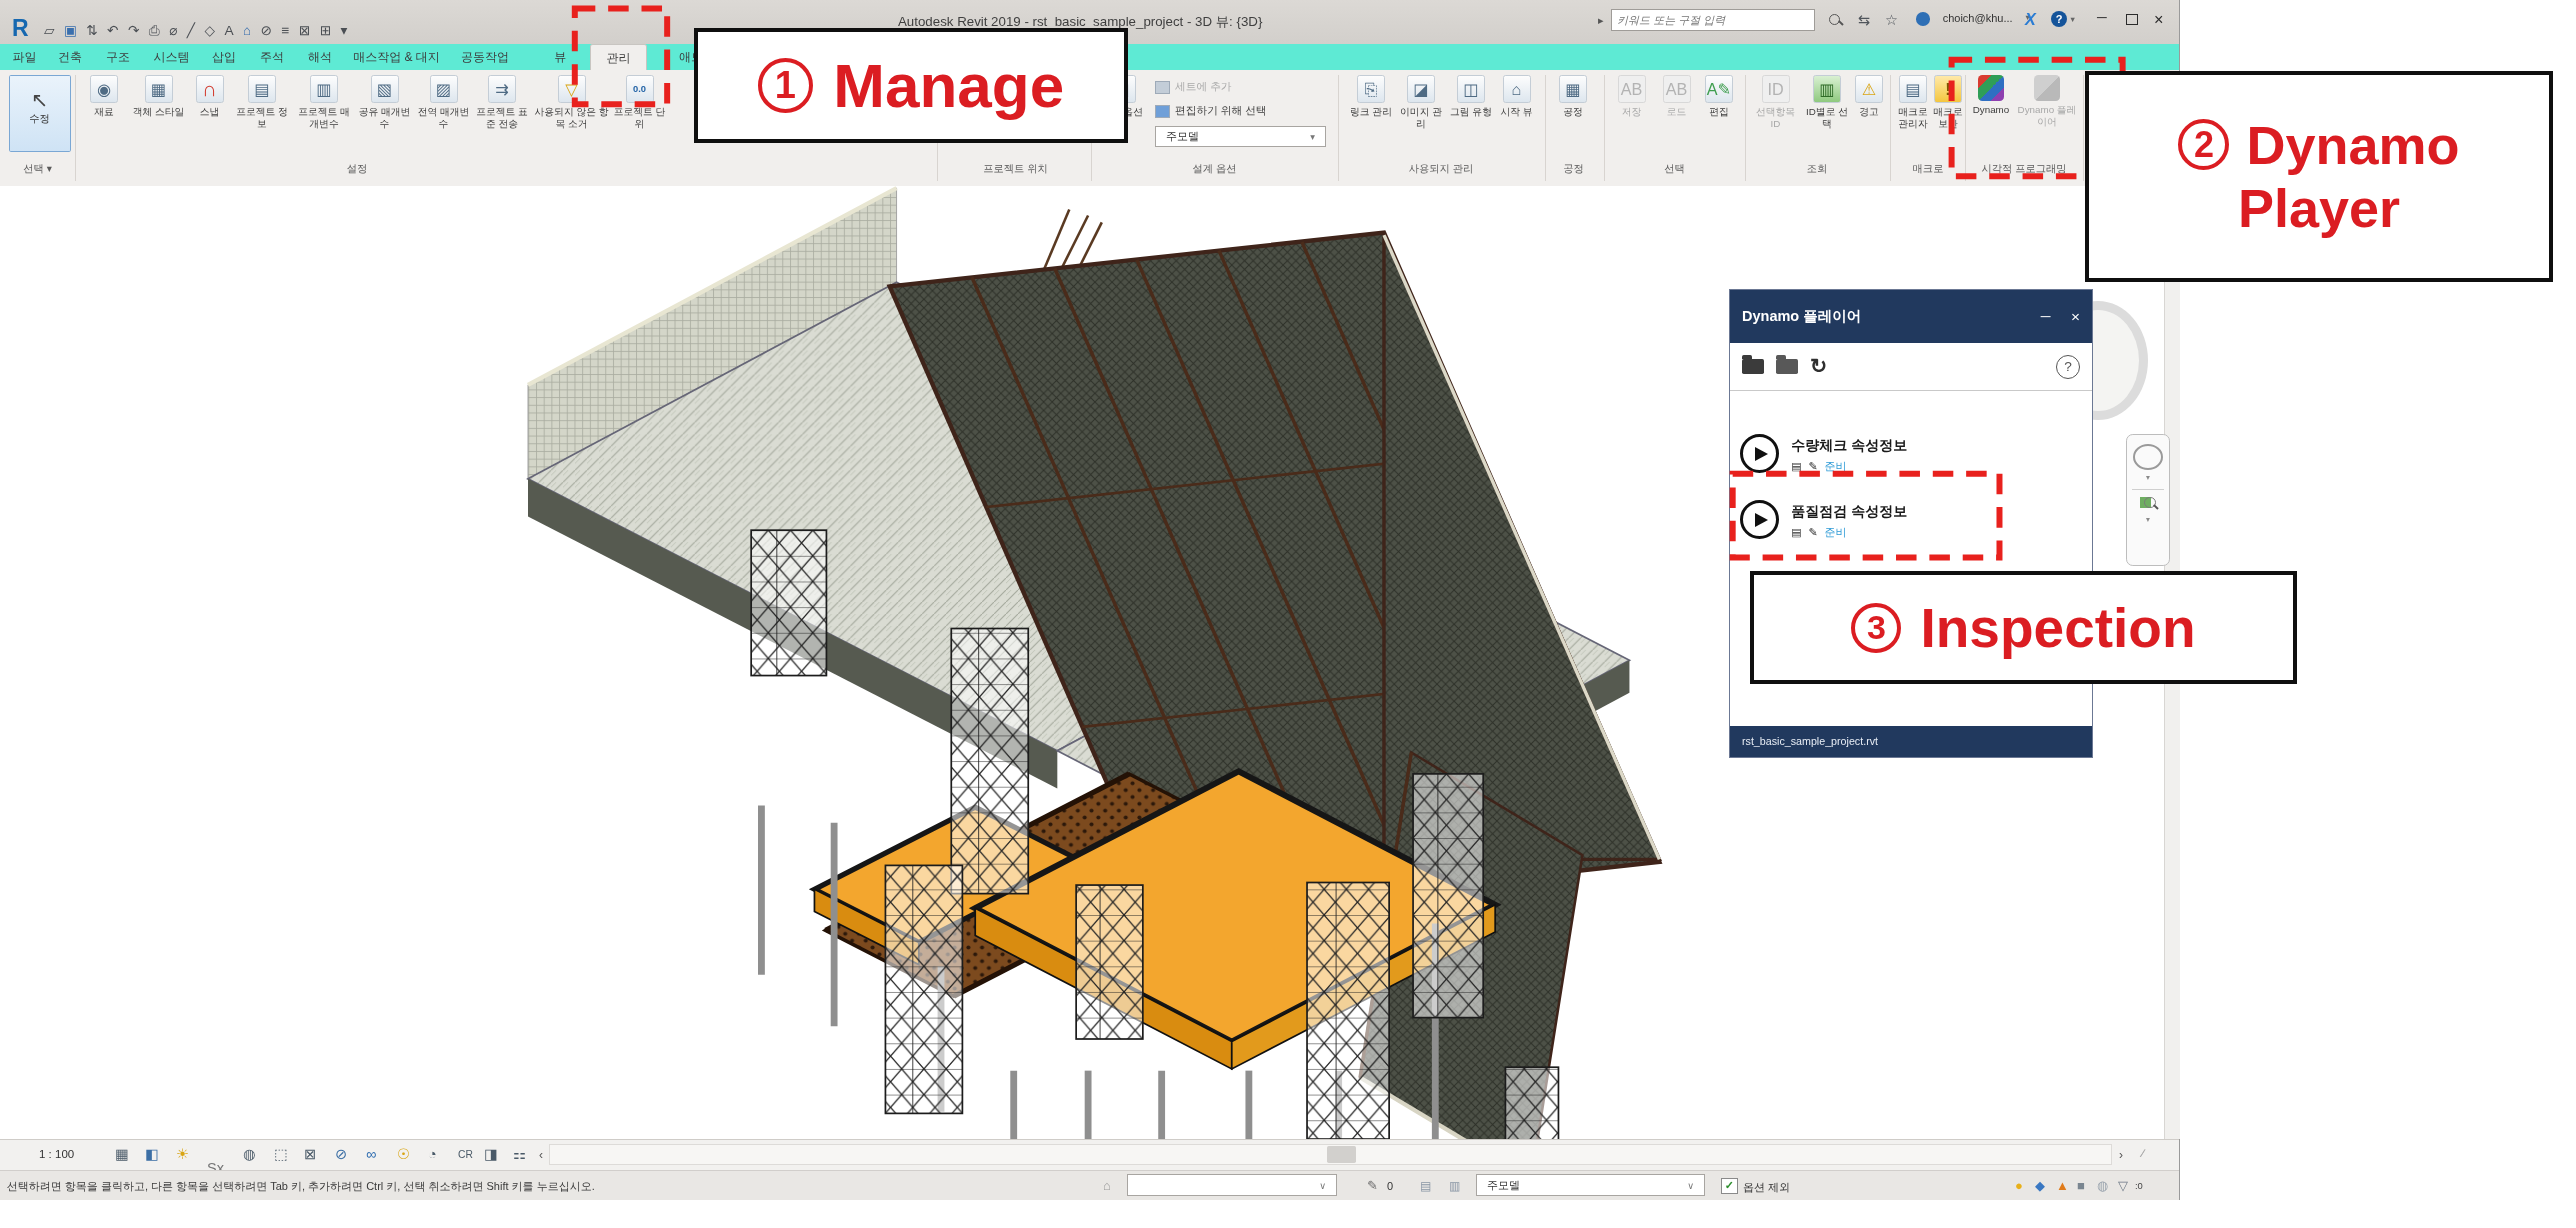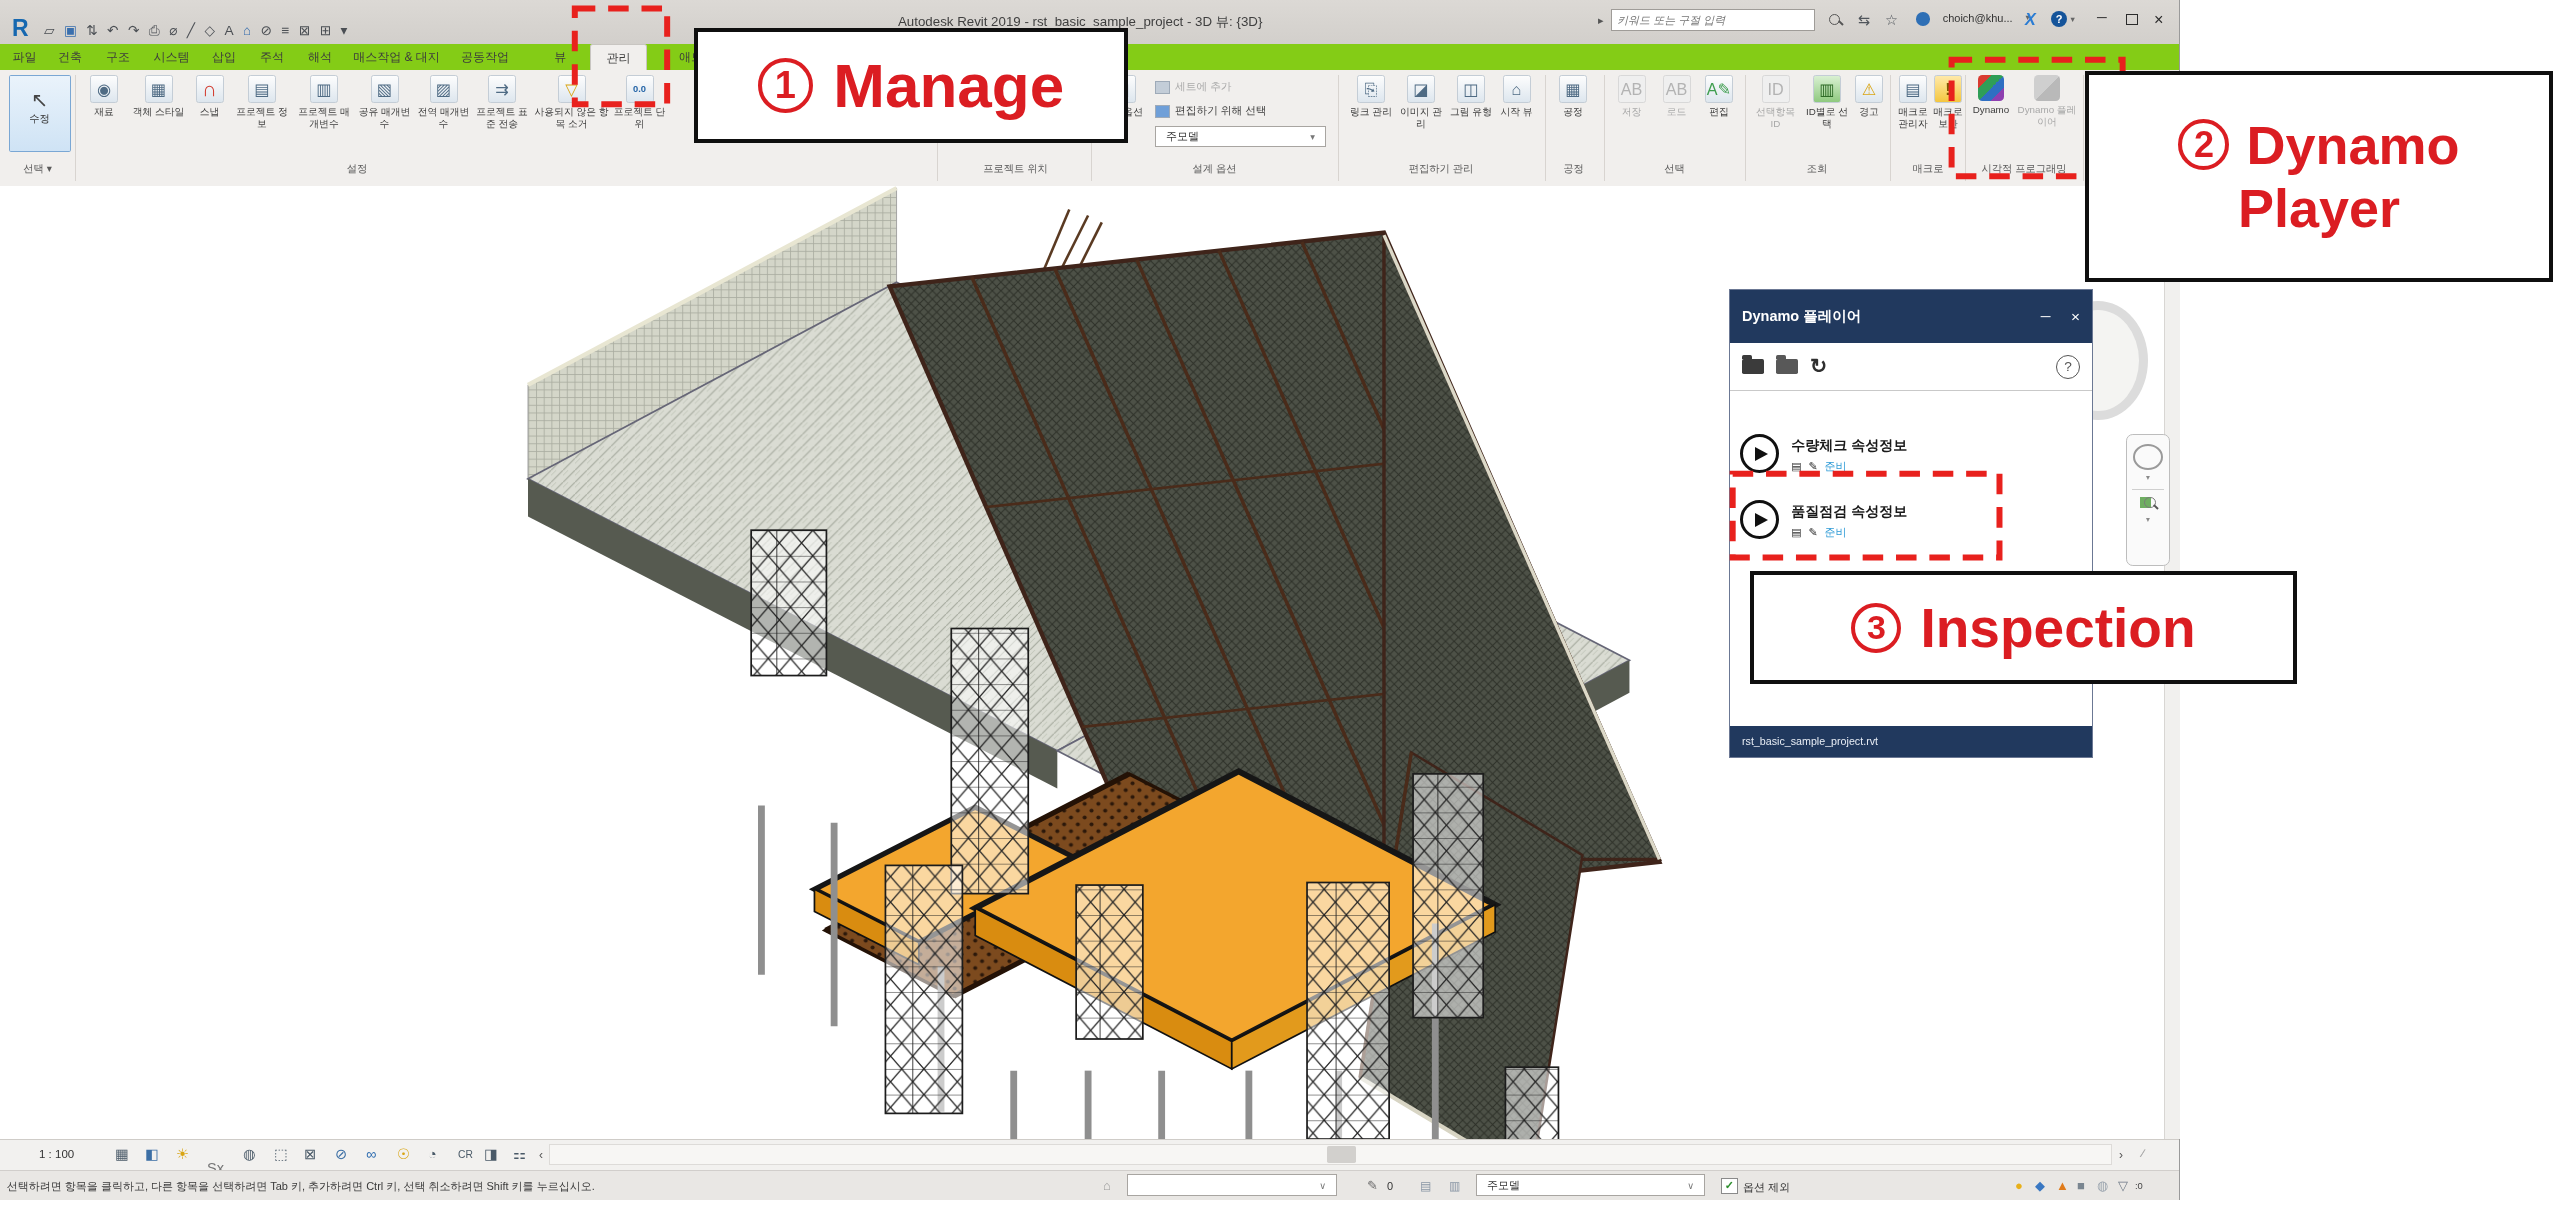--- a/index.html
+++ b/index.html
@@ -18,21 +18,21 @@
   .mag{display:inline-block;width:9.4px;height:9.4px;border:1.7px solid #555;border-radius:50%;position:relative;}
   .mag::after{content:"";position:absolute;left:7.7px;top:7.7px;width:6px;height:1.7px;background:#555;transform:rotate(45deg);}
   .userchip{position:absolute;left:1916px;top:12px;display:flex;align-items:flex-start;gap:13px;font-size:11px;color:#333;}
   .user-ico{width:13.7px;height:13.7px;border-radius:50%;background:#2e6fb5;display:inline-block;}
   .xapp{position:absolute;left:2025px;top:10.3px;font-size:16.2px;font-weight:bold;font-style:italic;color:#2b7cd3;}
   .helpchip{position:absolute;left:2051px;top:11px;display:flex;gap:3.4px;align-items:center;}
   .help-circ{width:16.2px;height:16.2px;border-radius:50%;background:#15549a;color:#fff;font-size:11px;font-weight:bold;display:flex;align-items:center;justify-content:center;}
   .winbtn{position:absolute;top:10.3px;font-size:13.7px;color:#2b2b2b;}
   .restore-box{position:absolute;top:13.7px;width:10.3px;height:9.4px;border:1.7px solid #2b2b2b;}
   
-  .tabrow{position:absolute;left:0;top:44px;width:2179px;height:26px;background:#84cc16;}
+  .tabrow{position:absolute;left:0;top:44px;width:2179px;height:26px;background:#5eead4;}
   .tab{position:absolute;top:0;height:26px;line-height:26px;font-size:12px;color:#3c3c3c;text-align:center;}
   .tab.active{background:#f1efed;border:0.9px solid #c8c5c1;border-bottom:none;border-radius:2.6px 2.6px 0 0;}
   
   .ribbon{position:absolute;left:0;top:70px;width:2179px;height:116px;background:#f1efed;border-bottom:0.9px solid #b5b2ae;}
   .psep{position:absolute;top:5.1px;height:106px;width:0.9px;background:#d8d4d0;}
   .plabel{position:absolute;top:92px;font-size:10.3px;color:#5a5a5a;text-align:center;}
   .rbtn{position:absolute;top:3.4px;height:86px;text-align:center;font-size:9.8px;color:#3d3d3d;line-height:1.15;}
   .rbtn .ric{width:26px;height:26px;margin:1.7px auto 3.4px;border-radius:2.6px;background:linear-gradient(#fdfdfd,#dde6ee);border:0.9px solid #c4cdd6;display:flex;align-items:center;justify-content:center;font-size:16.2px;color:#4f6b84;}
   .rbtn.dis{color:#a8a8a8;}
   .rbtn.dis .ric{background:#efefef;border-color:#d8d8d8;color:#b3b3b3;}
@@ -210,21 +210,21 @@
       <div class="ddown" style="left:1155px;top:56px;width:171px;height:21.4px;">
           <span>주모델</span>
           <span class="car">▾</span>
         </div>
       <div class="plabel" style="left:1093px;width:243px;">설계 옵션</div>
 
       <div class="rbtn" style="left:1348px;width:46px;"><div class="ric">⎘</div><span>링크 관리</span></div>
       <div class="rbtn" style="left:1397px;width:48px;"><div class="ric">◪</div><span>이미지 관리</span></div>
       <div class="rbtn" style="left:1449px;width:44px;"><div class="ric">◫</div><span>그림 유형</span></div>
       <div class="rbtn" style="left:1497px;width:39px;"><div class="ric">⌂</div><span>시작 뷰</span></div>
-      <div class="plabel" style="left:1341px;width:200px;">편집하기 관리</div>
+      <div class="plabel" style="left:1341px;width:200px;">사용되지 관리</div>
 
       <div class="rbtn" style="left:1551px;width:44px;"><div class="ric">▦</div><span>공정</span></div>
       <div class="plabel" style="left:1546px;width:55px;">공정</div>
 
       <div class="rbtn dis" style="left:1611px;width:41px;"><div class="ric">AB</div><span>저장</span></div>
       <div class="rbtn dis" style="left:1656px;width:41px;"><div class="ric">AB</div><span>로드</span></div>
       <div class="rbtn" style="left:1700px;width:38px;"><div class="ric" style="color:#3f9e4f;">A✎</div><span>편집</span></div>
       <div class="plabel" style="left:1606px;width:137px;">선택</div>
 
       <div class="rbtn dis" style="left:1750px;width:51px;"><div class="ric">ID</div><span>선택항목 ID</span></div>

